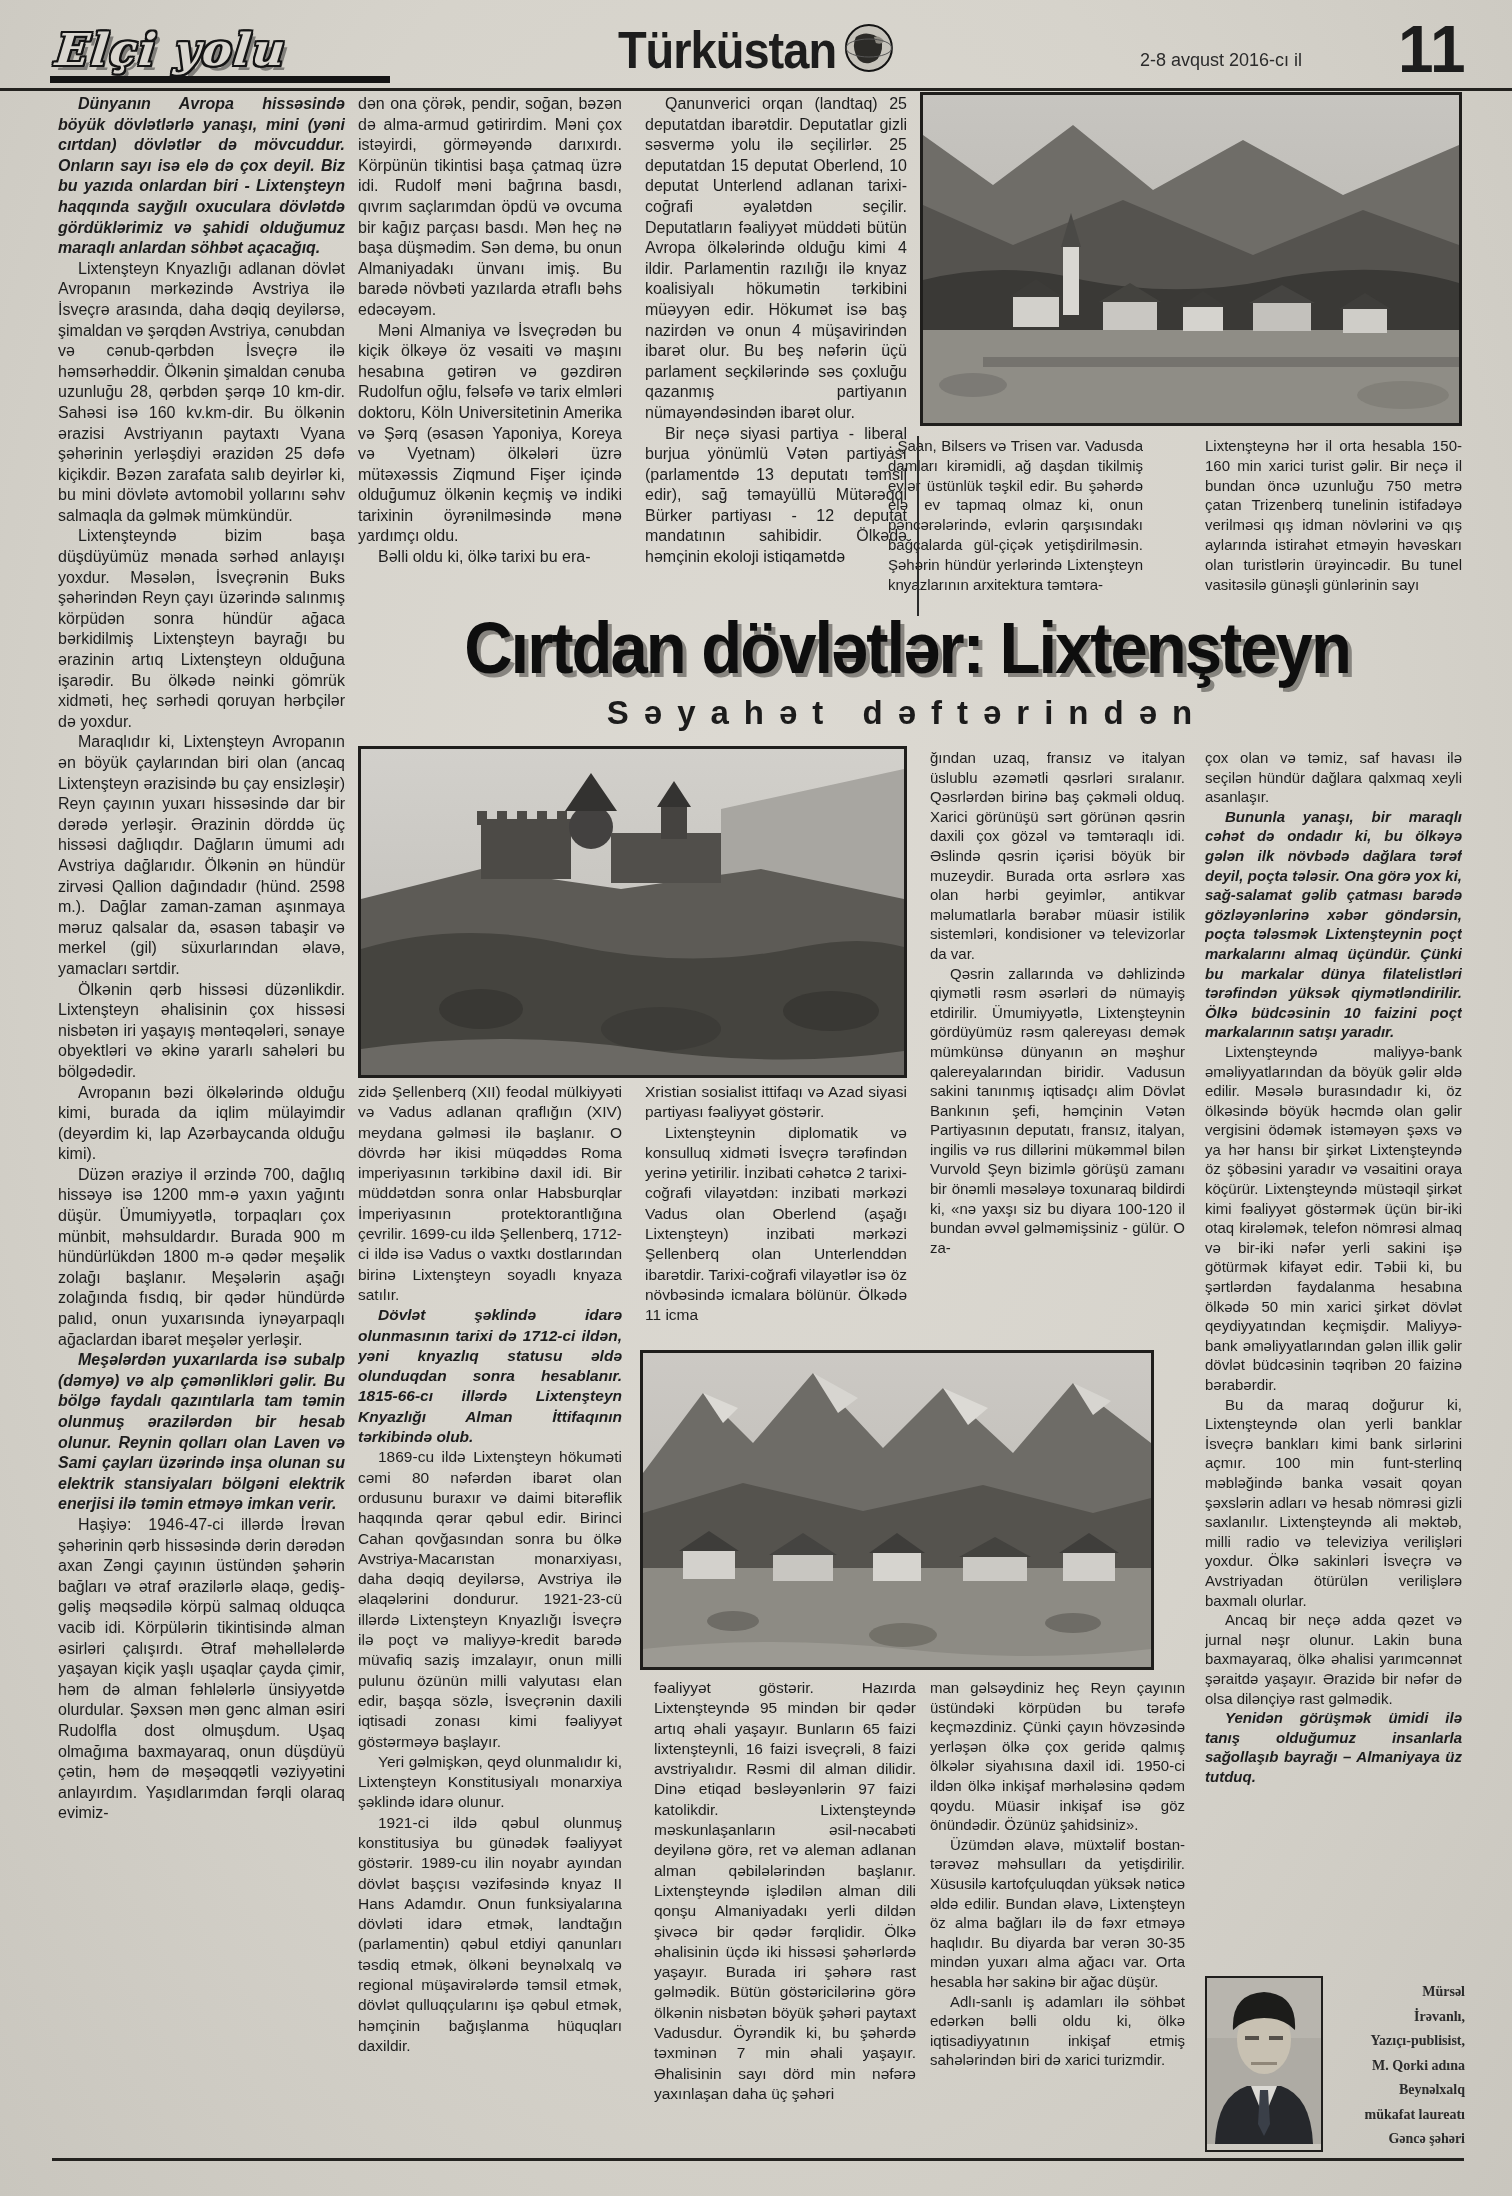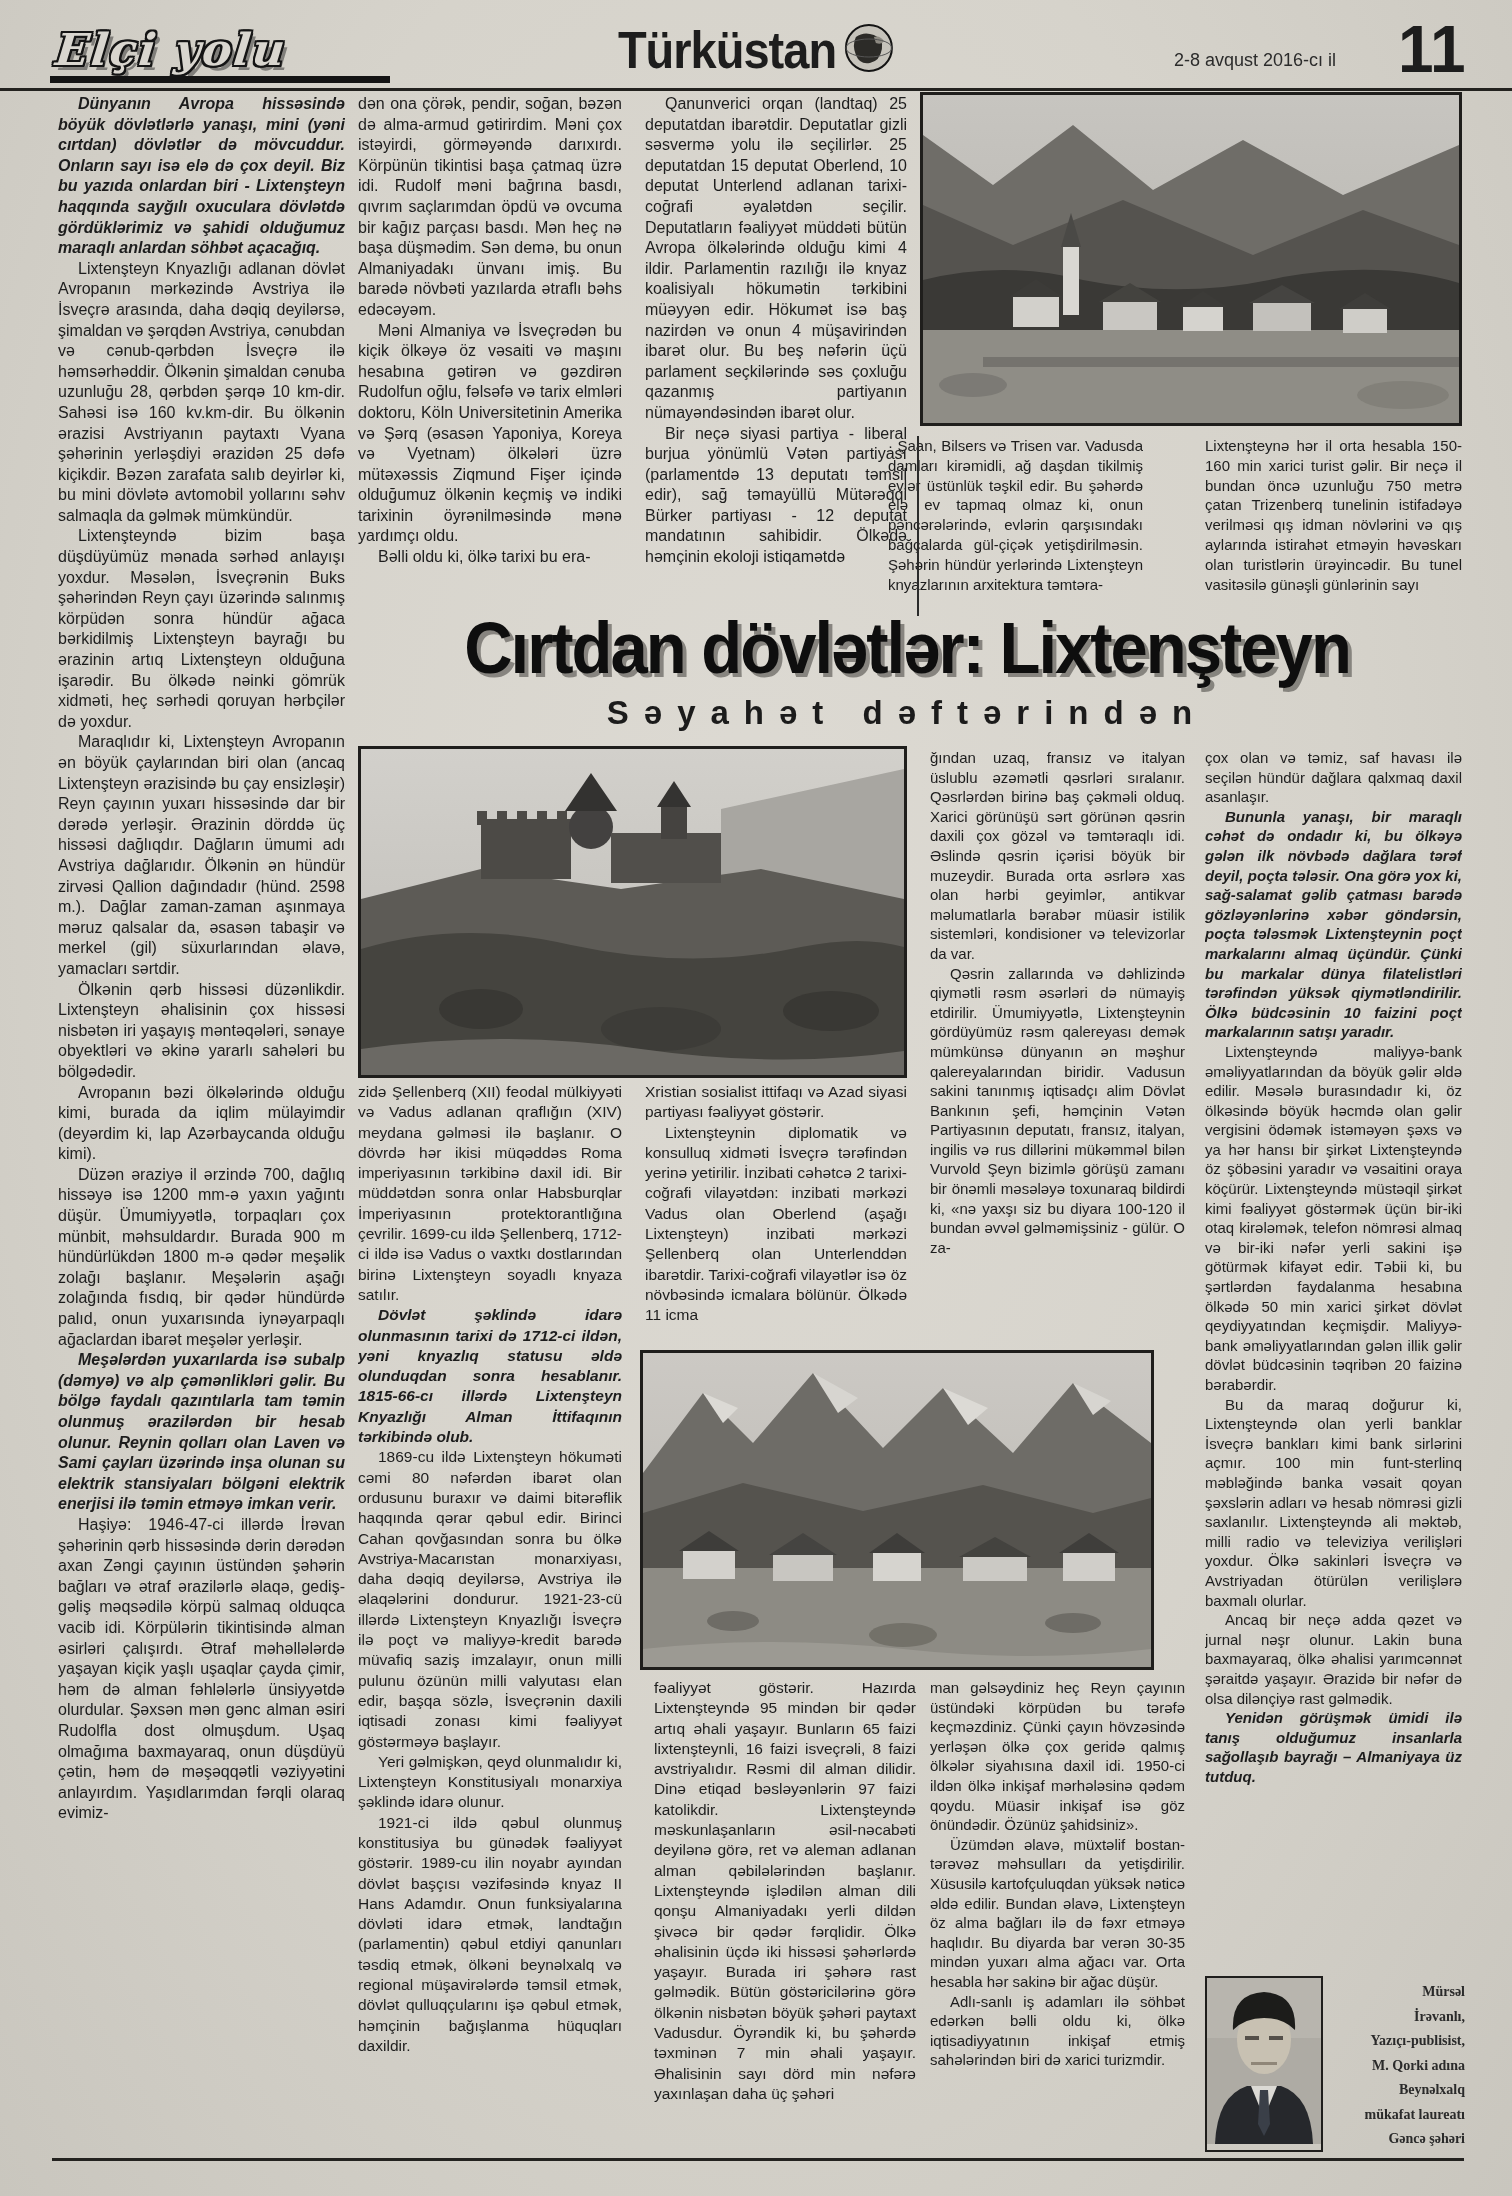--- a/index.html
+++ b/index.html
@@ -15,21 +15,21 @@
   .mast-left{position:absolute;left:56px;top:24px;font-family:"DejaVu Serif",serif;
      font-style:italic;font-weight:bold;font-size:44px;letter-spacing:2px;color:#d9d6cf;
      transform:skewX(-6deg);
      text-shadow:-2px -2px 0 #151515,2px -2px 0 #151515,-2px 2px 0 #151515,2px 2px 0 #151515,
                  -2px 0 0 #151515,2px 0 0 #151515,0 -2px 0 #151515,0 2px 0 #151515,
                  5px 5px 0 rgba(45,45,45,.5);}
   .mast-underline{position:absolute;left:50px;top:76px;width:340px;height:7px;background:#141414;}
   .mast-center{position:absolute;left:50%;top:22px;transform:translateX(-50%);
      display:flex;align-items:center;gap:8px;}
   .mast-center .ttl{font-size:47px;font-weight:bold;letter-spacing:-1px;transform:scaleY(1.12);}
-  .mast-date{position:absolute;left:1140px;top:50px;width:230px;font-size:18px;text-align:center;color:#2b2b2b;}
+  .mast-date{position:absolute;left:1140px;top:50px;width:230px;font-size:18px;text-align:left;color:#2b2b2b;}
   .page-num{position:absolute;left:1398px;top:12px;font-size:64px;font-weight:bold;transform:scaleY(1.05);}
   .header-rule{position:absolute;left:0;top:88px;width:1512px;height:3px;background:#23221f;}
   
   .headline{position:absolute;left:352px;top:606px;width:1110px;text-align:center;
      font-size:67px;font-weight:bold;letter-spacing:-2px;white-space:nowrap;color:#0e0e0e;
      transform:scaleY(1.08);transform-origin:top center;
      text-shadow:4px 4px 0 rgba(125,123,118,.9);}
   .subtitle{position:absolute;left:352px;top:694px;width:1110px;text-align:center;
      font-size:33px;font-weight:bold;letter-spacing:15px;color:#1b1b1b;white-space:nowrap;}
   
@@ -107,21 +107,21 @@
       <p class="para cont">· Şaan, Bilsers və Trisen var. Vadusda damları kirəmidli, ağ daşdan tikilmiş evlər üstünlük təşkil edir. Bu şəhərdə elə ev tapmaq olmaz ki, onun pəncərələrində, evlərin qarşısındakı bağçalarda gül-çiçək yetişdirilməsin. Şəhərin hündür yerlərində Lixtenşteyn knyazlarının arxitektura təmtəra-</p>
     </div>
   <div class="col col-e-cap">
       <p class="para cont">Lixtenşteynə hər il orta hesabla 150-160 min xarici turist gəlir. Bir neçə il bundan öncə uzunluğu 750 metrə çatan Trizenberq tunelinin istifadəyə verilməsi qış idman növlərini və qış aylarında istirahət etməyin həvəskarı olan turistlərin ürəyincədir. Bu tunel vasitəsilə günəşli günlərinin sayı</p>
     </div>
   <div class="col col-d-mid">
       <p class="para cont">ğından uzaq, fransız və italyan üslublu əzəmətli qəsrləri sıralanır. Qəsrlərdən birinə baş çəkməli olduq. Xarici görünüşü sərt görünən qəsrin daxili çox gözəl və təmtəraqlı idi. Əslində qəsrin içərisi böyük bir muzeydir. Burada orta əsrlərə xas olan hərbi geyimlər, antikvar məlumatlarla bərabər müasir istilik sistemləri, kondisioner və televizorlar da var.</p>
       <p class="para normal">Qəsrin zallarında və dəhlizində qiymətli rəsm əsərləri də nümayiş etdirilir. Ümumiyyətlə, Lixtenşteynin gördüyümüz rəsm qalereyası demək mümkünsə dünyanın ən məşhur qalereyalarından biridir. Vadusun sakini tanınmış iqtisadçı alim Dövlət Bankının şefi, həmçinin Vətən Partiyasının deputatı, fransız, italyan, ingilis və rus dillərini mükəmməl bilən Vurvold Şeyn bizimlə görüşü zamanı bir önəmli məsələyə toxunaraq bildirdi ki, «nə yaxşı siz bu diyara 100-120 il bundan əvvəl gəlməmişsiniz - gülür. O za-</p>
     </div>
   <div class="col col-e">
-      <p class="para cont">çox olan və təmiz, saf havası ilə seçilən hündür dağlara qalxmaq daxil asanlaşır.</p>
+      <p class="para cont">çox olan və təmiz, saf havası ilə seçilən hündür dağlara qalxmaq xeyli asanlaşır.</p>
       <p class="para italic">Bununla yanaşı, bir maraqlı cəhət də ondadır ki, bu ölkəyə gələn ilk növbədə dağlara tərəf deyil, poçta tələsir. Ona görə yox ki, sağ-salamat gəlib çatması barədə gözləyənlərinə xəbər göndərsin, poçta tələsmək Lixtenşteynin poçt markalarını almaq üçündür. Çünki bu markalar dünya filatelistləri tərəfindən yüksək qiymətləndirilir. Ölkə büdcəsinin 10 faizini poçt markalarının satışı yaradır.</p>
       <p class="para normal">Lixtenşteyndə maliyyə-bank əməliyyatlarından da böyük gəlir əldə edilir. Məsələ burasındadır ki, öz ölkəsində böyük həcmdə olan gəlir vergisini ödəmək istəməyən şəxs və ya hər hansı bir şirkət Lixtenşteyndə öz şöbəsini yaradır və vəsaitini oraya köçürür. Lixtenşteyndə müstəqil şirkət kimi fəaliyyət göstərmək üçün bir-iki otaq kirələmək, telefon nömrəsi almaq və bir-iki nəfər yerli sakini işə götürmək kifayət edir. Təbii ki, bu şərtlərdən faydalanma hesabına ölkədə 50 min xarici şirkət dövlət qeydiyyatından keçmişdir. Maliyyə-bank əməliyyatlarından gələn illik gəlir dövlət büdcəsinin təqribən 20 faizinə bərabərdir.</p>
       <p class="para normal">Bu da maraq doğurur ki, Lixtenşteyndə olan yerli banklar İsveçrə bankları kimi bank sirlərini açmır. 100 min funt-sterlinq məbləğində banka vəsait qoyan şəxslərin adları və hesab nömrəsi gizli saxlanılır. Lixtenşteyndə ali məktəb, milli radio və televiziya verilişləri yoxdur. Ölkə sakinləri İsveçrə və Avstriyadan ötürülən verilişlərə baxmalı olurlar.</p>
       <p class="para normal">Ancaq bir neçə adda qəzet və jurnal nəşr olunur. Lakin buna baxmayaraq, ölkə əhalisi yarımcənnət şəraitdə yaşayır. Ərazidə bir nəfər də olsa dilənçiyə rast gəlmədik.</p>
       <p class="para italic">Yenidən görüşmək ümidi ilə tanış olduğumuz insanlarla sağollaşıb bayrağı – Almaniyaya üz tutduq.</p>
     </div>
   <div class="col col-b-bot">
       <p class="para cont">zidə Şellenberq (XII) feodal mülkiyyəti və Vadus adlanan qraflığın (XIV) meydana gəlməsi ilə başlanır. O dövrdə hər ikisi müqəddəs Roma imperiyasının tərkibinə daxil idi. Bir müddətdən sonra onlar Habsburqlar İmperiyasının protektorantlığına çevrilir. 1699-cu ildə Şellenberq, 1712-ci ildə isə Vadus o vaxtkı dostlarından birinə Lixtenşteyn soyadlı knyaza satılır.</p>
       <p class="para italic">Dövlət şəklində idarə olunmasının tarixi də 1712-ci ildən, yəni knyazlıq statusu əldə olunduqdan sonra hesablanır. 1815-66-cı illərdə Lixtenşteyn Knyazlığı Alman İttifaqının tərkibində olub.</p>
       <p class="para normal">1869-cu ildə Lixtenşteyn hökuməti cəmi 80 nəfərdən ibarət olan ordusunu buraxır və daimi bitərəflik haqqında qərar qəbul edir. Birinci Cahan qovğasından sonra bu ölkə Avstriya-Macarıstan monarxiyası, daha dəqiq deyilərsə, Avstriya ilə əlaqələrini dondurur. 1921-23-cü illərdə Lixtenşteyn Knyazlığı İsveçrə ilə poçt və maliyyə-kredit barədə müvafiq saziş imzalayır, onun milli pulunu özünün milli valyutası elan edir, başqa sözlə, İsveçrənin daxili iqtisadi zonası kimi fəaliyyət göstərməyə başlayır.</p>

